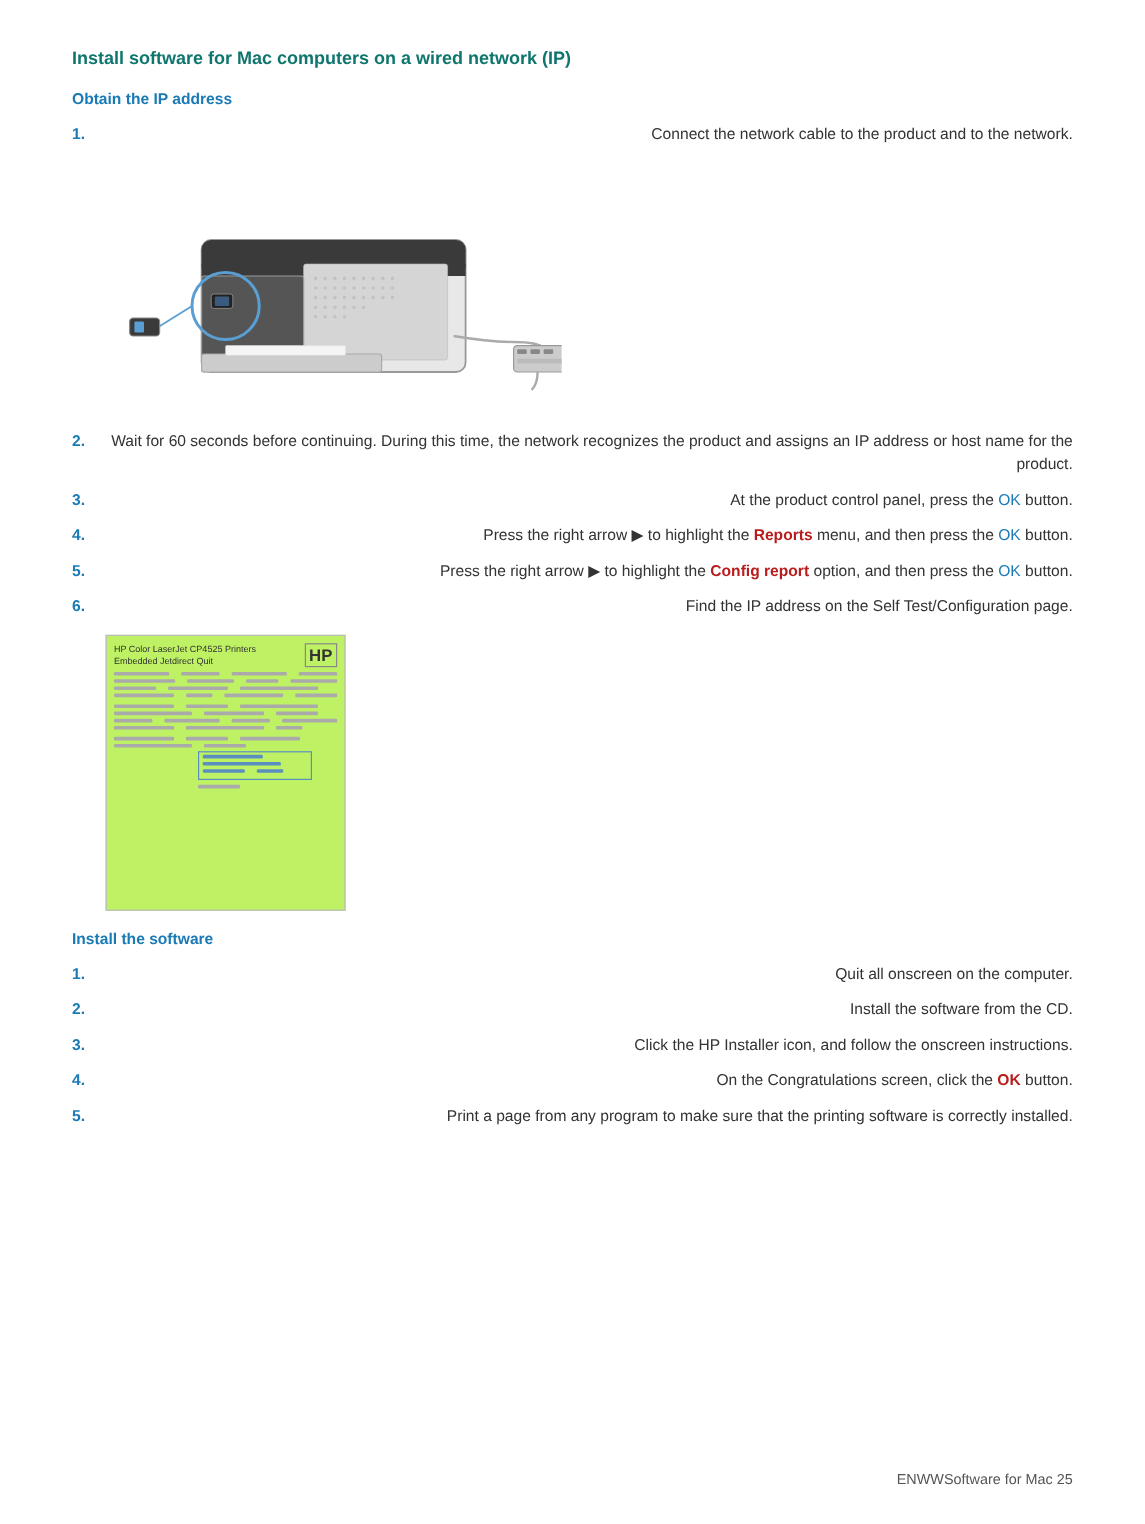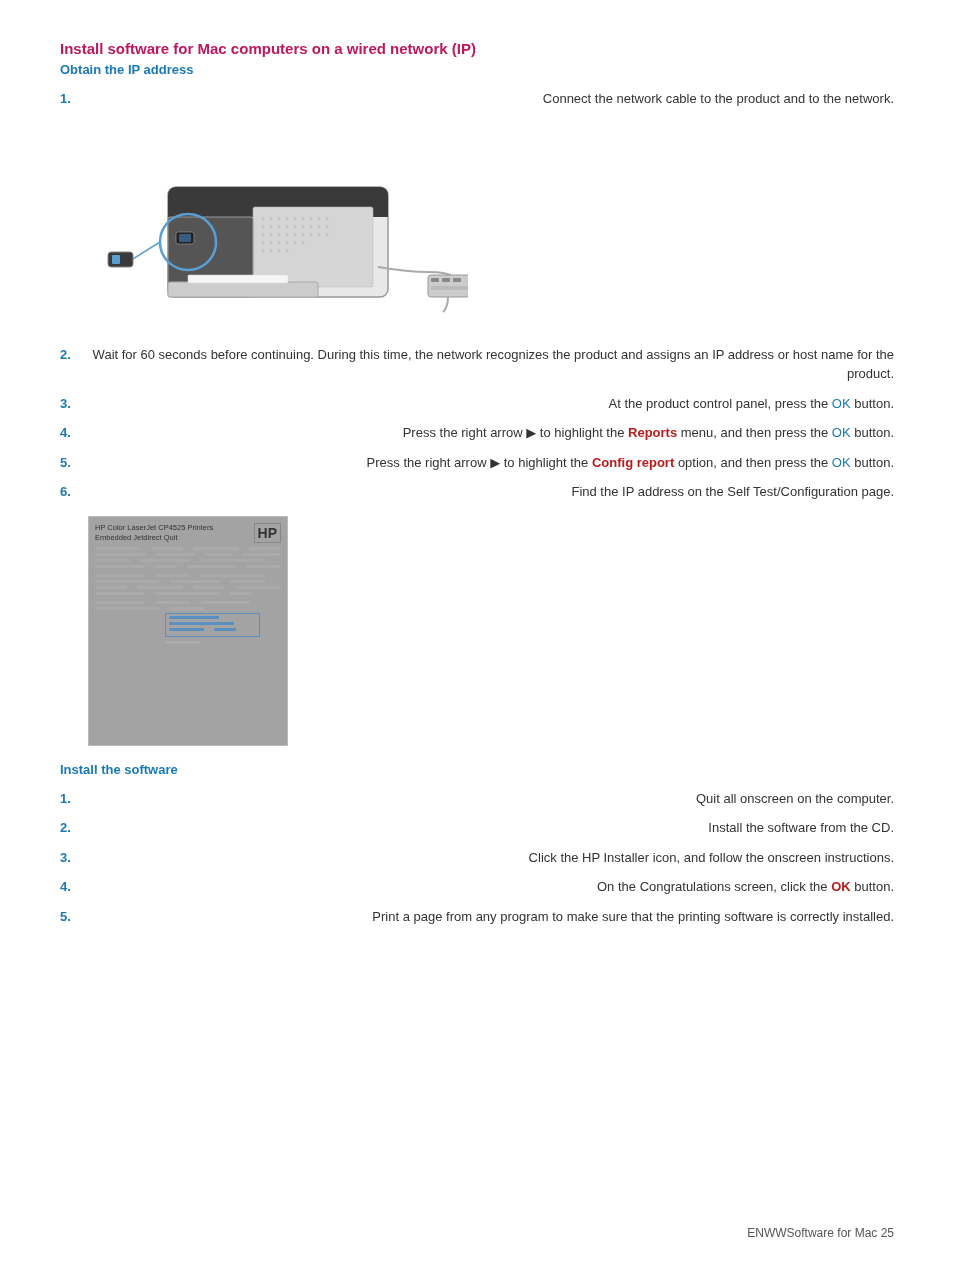--- a/index.html
+++ b/index.html
@@ -6,24 +6,24 @@
     body {
       font-family: Arial, Helvetica, sans-serif;
       font-size: 13px;
       color: #333;
       background: #fff;
       width: 954px;
       min-height: 1270px;
       padding: 40px 60px 60px 60px;
     }
     h1.page-title {
-      color: #be185d;
+      color: #0f766e;
       font-size: 15px;
       font-weight: bold;
-      margin-bottom: 5px;
+      margin-bottom: 18px;
       border-bottom: none;
     }
     h2.section-title {
       color: #1a7ab5;
       font-size: 13px;
       font-weight: bold;
       margin-bottom: 12px;
     }
     .step-list {
       list-style: none;
@@ -60,21 +60,21 @@
       width: 380px;
       height: 195px;
     }
     
     .config-preview {
       border: 1px solid #bbb;
       width: 200px;
       height: 230px;
       margin: 14px 0 14px 28px;
       padding: 6px;
-      background: #a3a3a3;
+      background: #bef264;
       position: relative;
     }
     .config-preview-header {
       font-size: 8px;
       color: #333;
       margin-bottom: 4px;
       display: flex;
       justify-content: space-between;
       align-items: center;
     }

